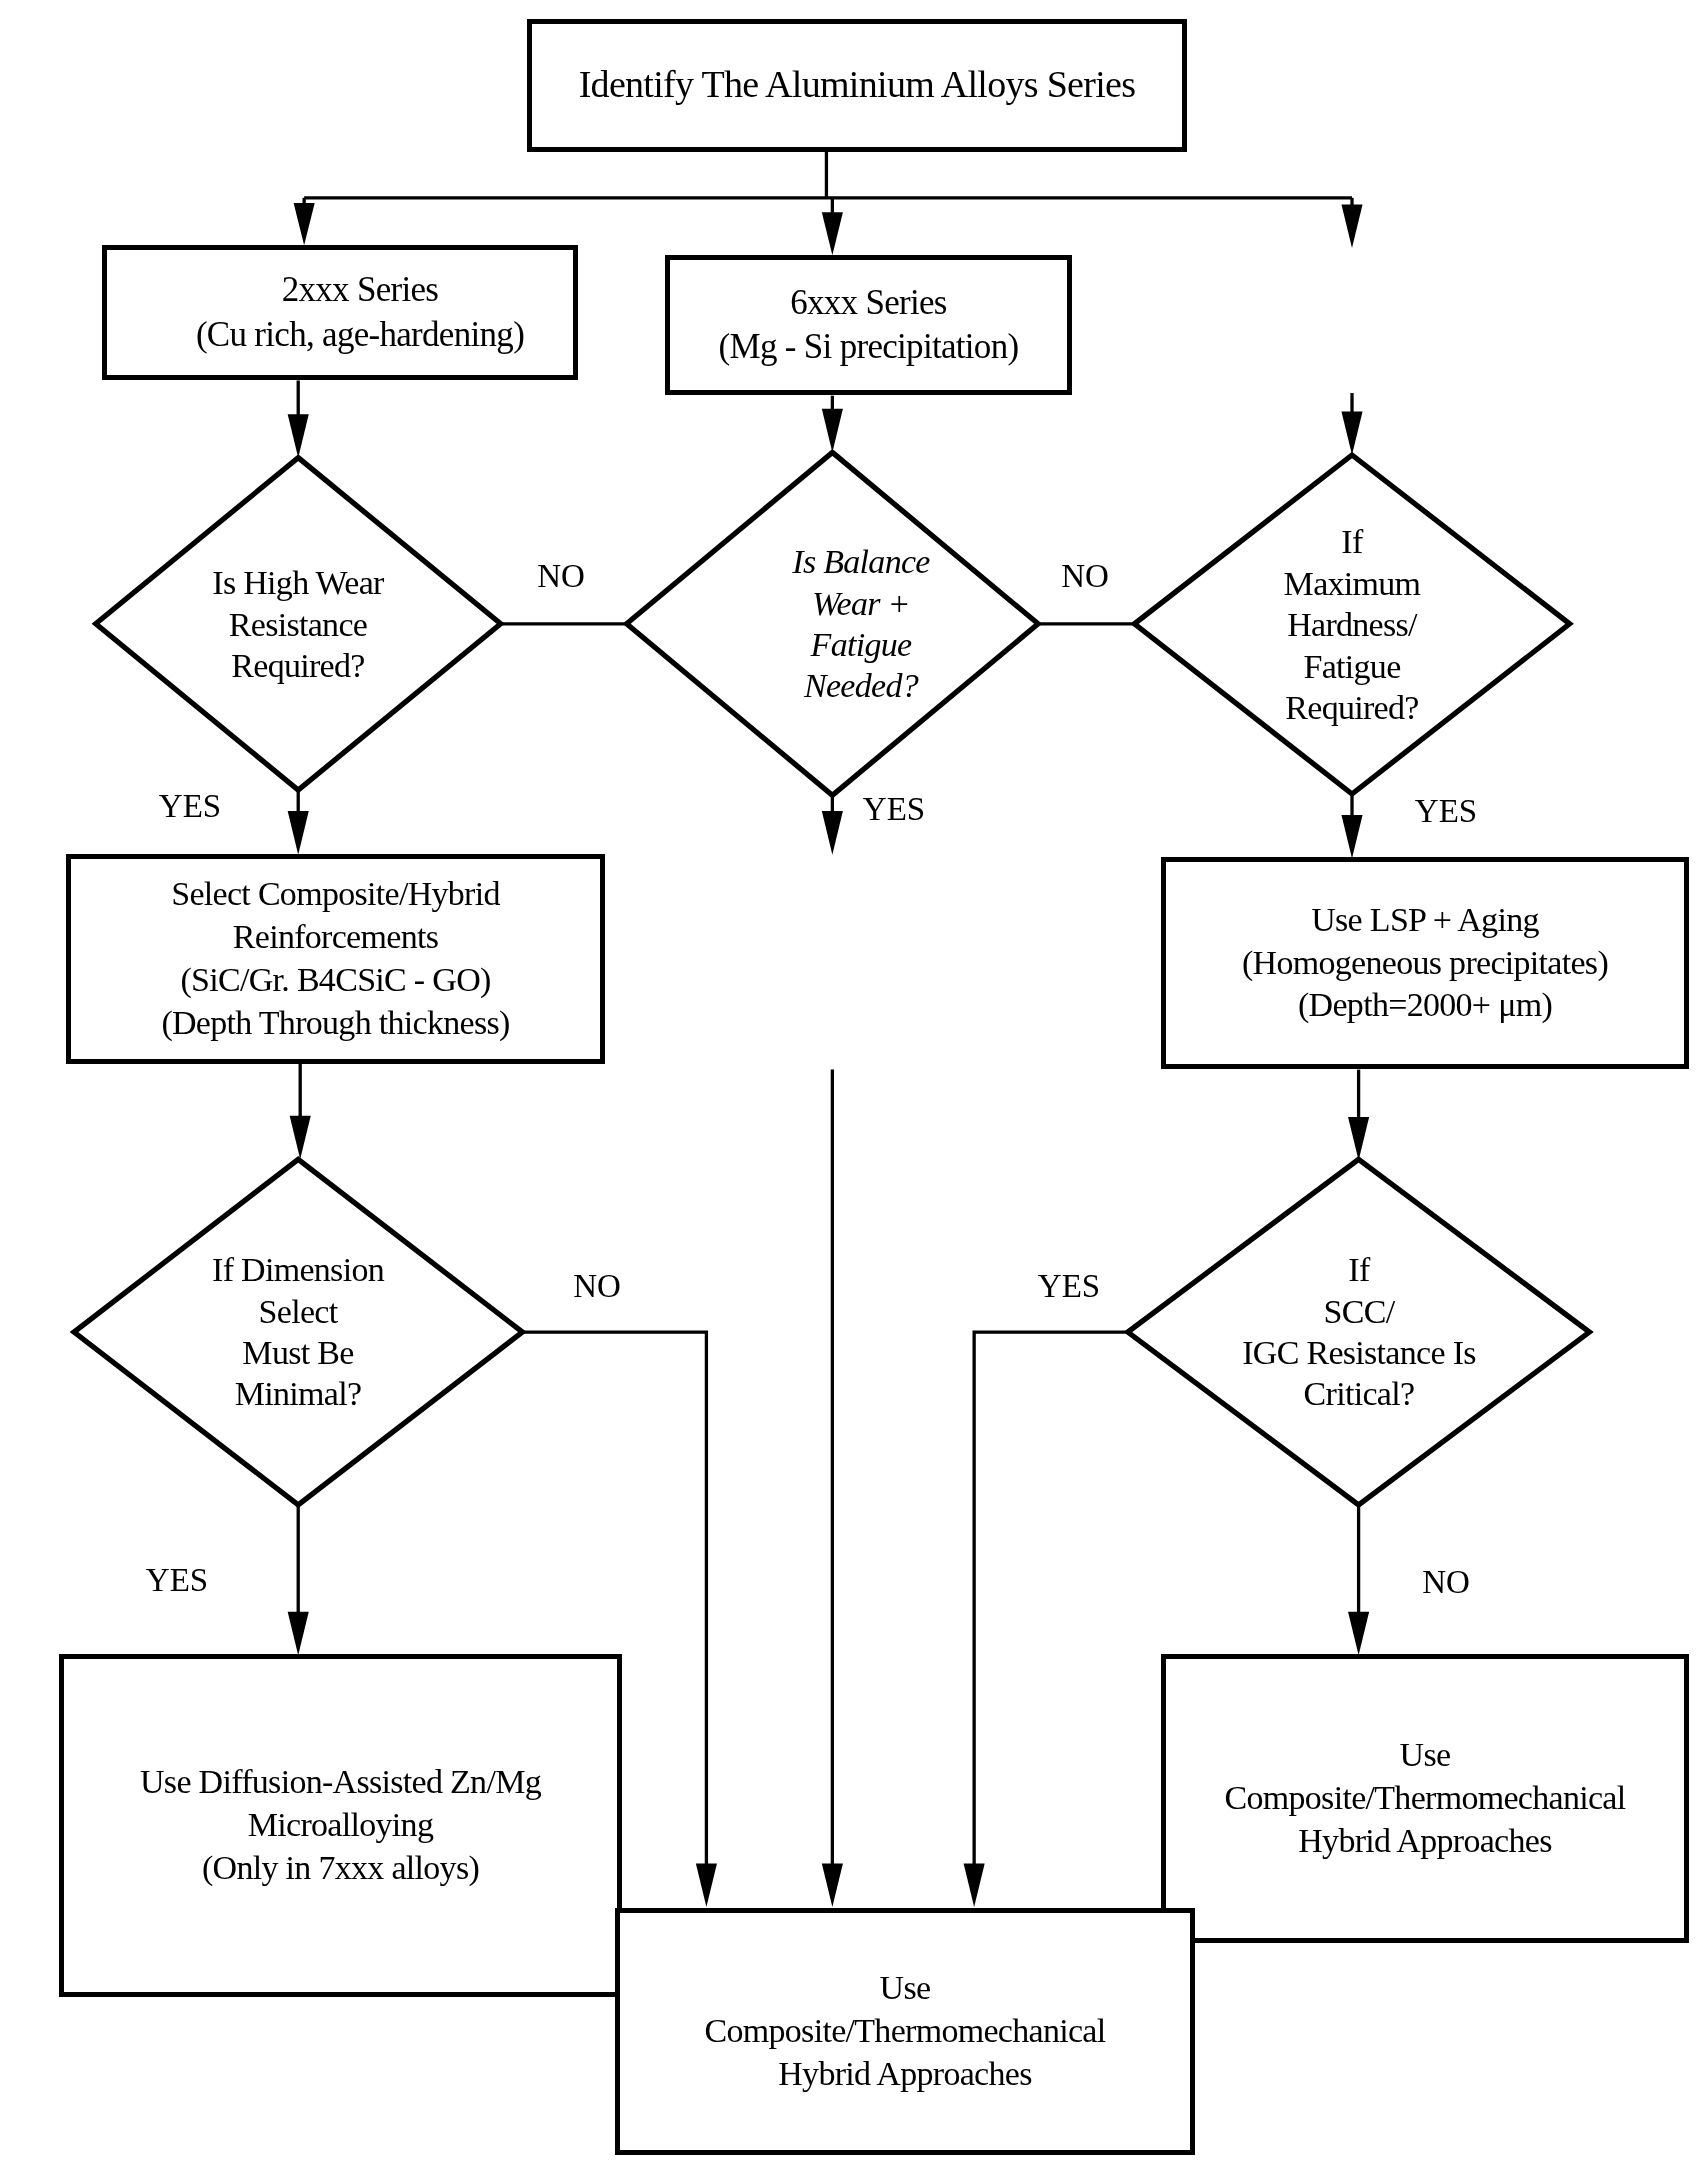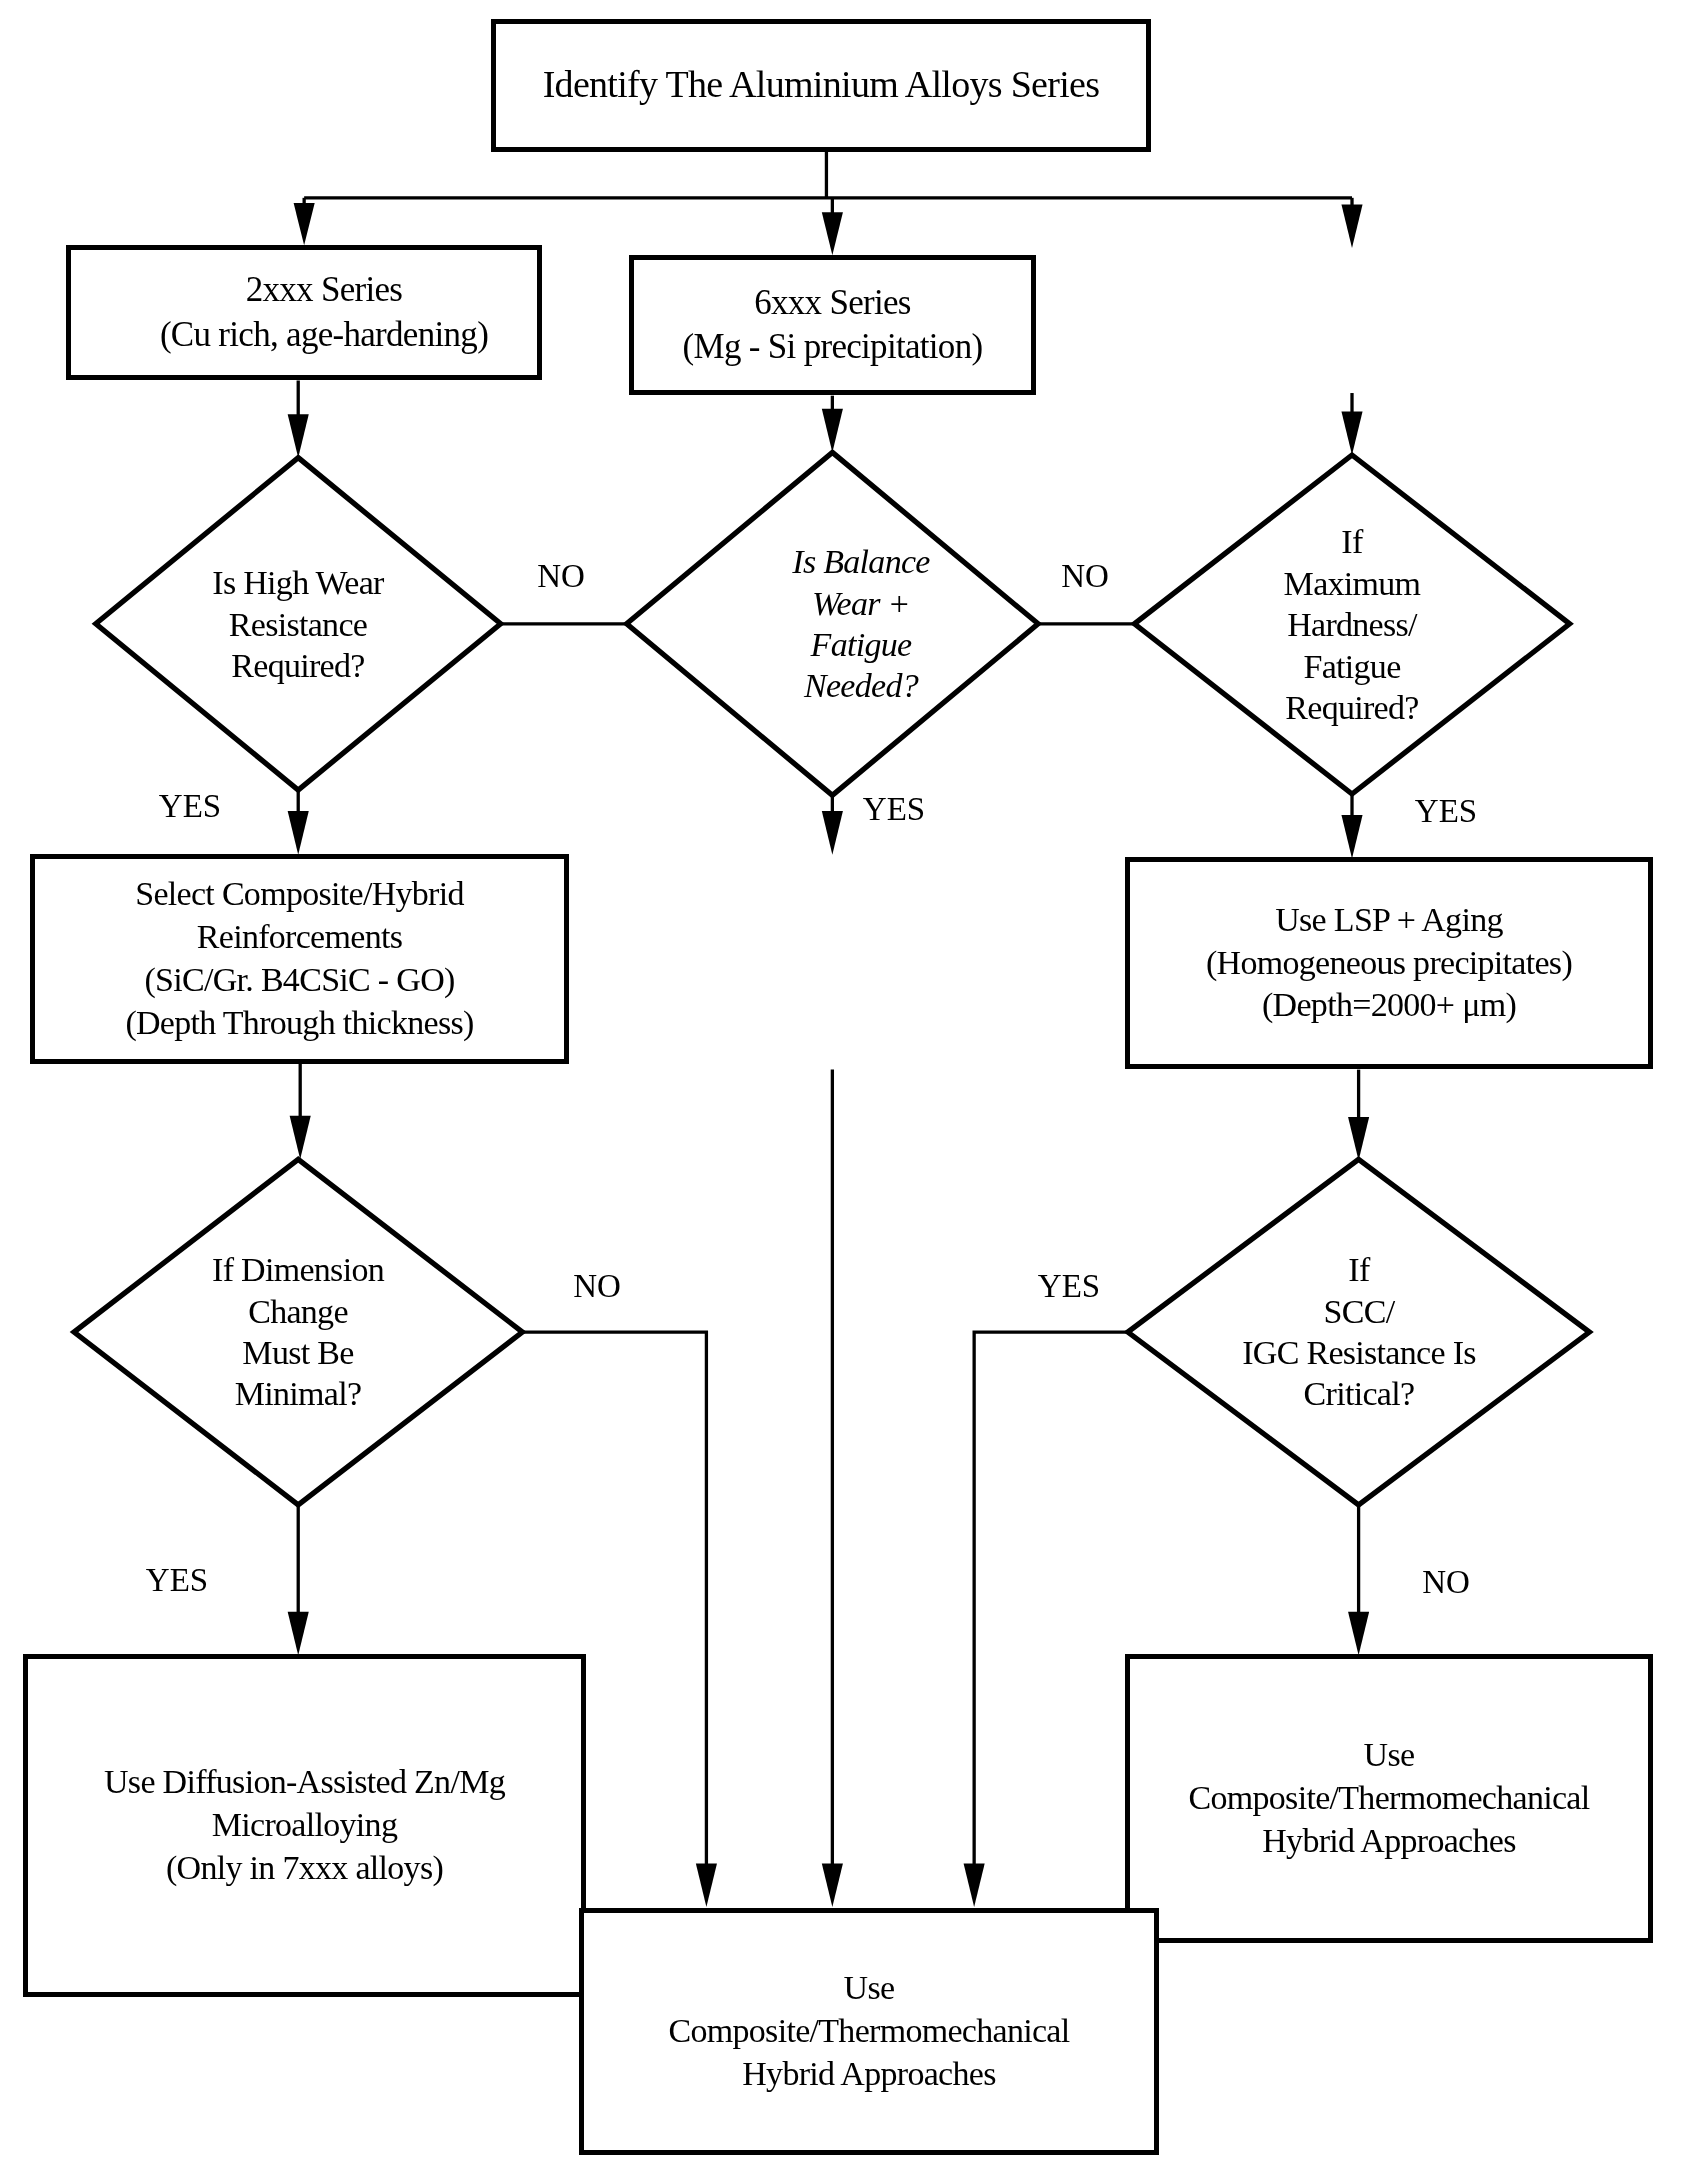--- a/index.html
+++ b/index.html
@@ -26,20 +26,21 @@
     box-sizing: border-box;
     border: 5.3px solid #000;
     background: #ffffff;
     display: flex;
     align-items: center;
     justify-content: center;
     text-align: center;
     white-space: pre-line;
     line-height: 1.26;
     letter-spacing: -0.7px;
+    margin-left: 36px;
   }
   .dtext {
     position: absolute;
     display: flex;
     align-items: center;
     justify-content: center;
     text-align: center;
     white-space: pre-line;
     line-height: 1.22;
     letter-spacing: -0.7px;
@@ -138,21 +139,21 @@
 Fatigue
 Needed?</div>
 
   <div class="dtext fs-diam" style="left:1187px; top:462px; width:330px; height:326px;">If
 Maximum
 Hardness/
 Fatigue
 Required?</div>
 
   <div class="dtext fs-diam" style="left:133px; top:1167px; width:330px; height:330px;">If Dimension
-Change
+Select
 Must Be
 Minimal?</div>
 
   <div class="dtext fs-diam" style="left:1161px; top:1167px; width:396px; height:330px;">If
 SCC/
 IGC Resistance Is
 Critical?</div>
 
   <div class="box fs-action" style="left:30px; top:854px; width:539px; height:210px;">Select Composite/Hybrid
 Reinforcements

